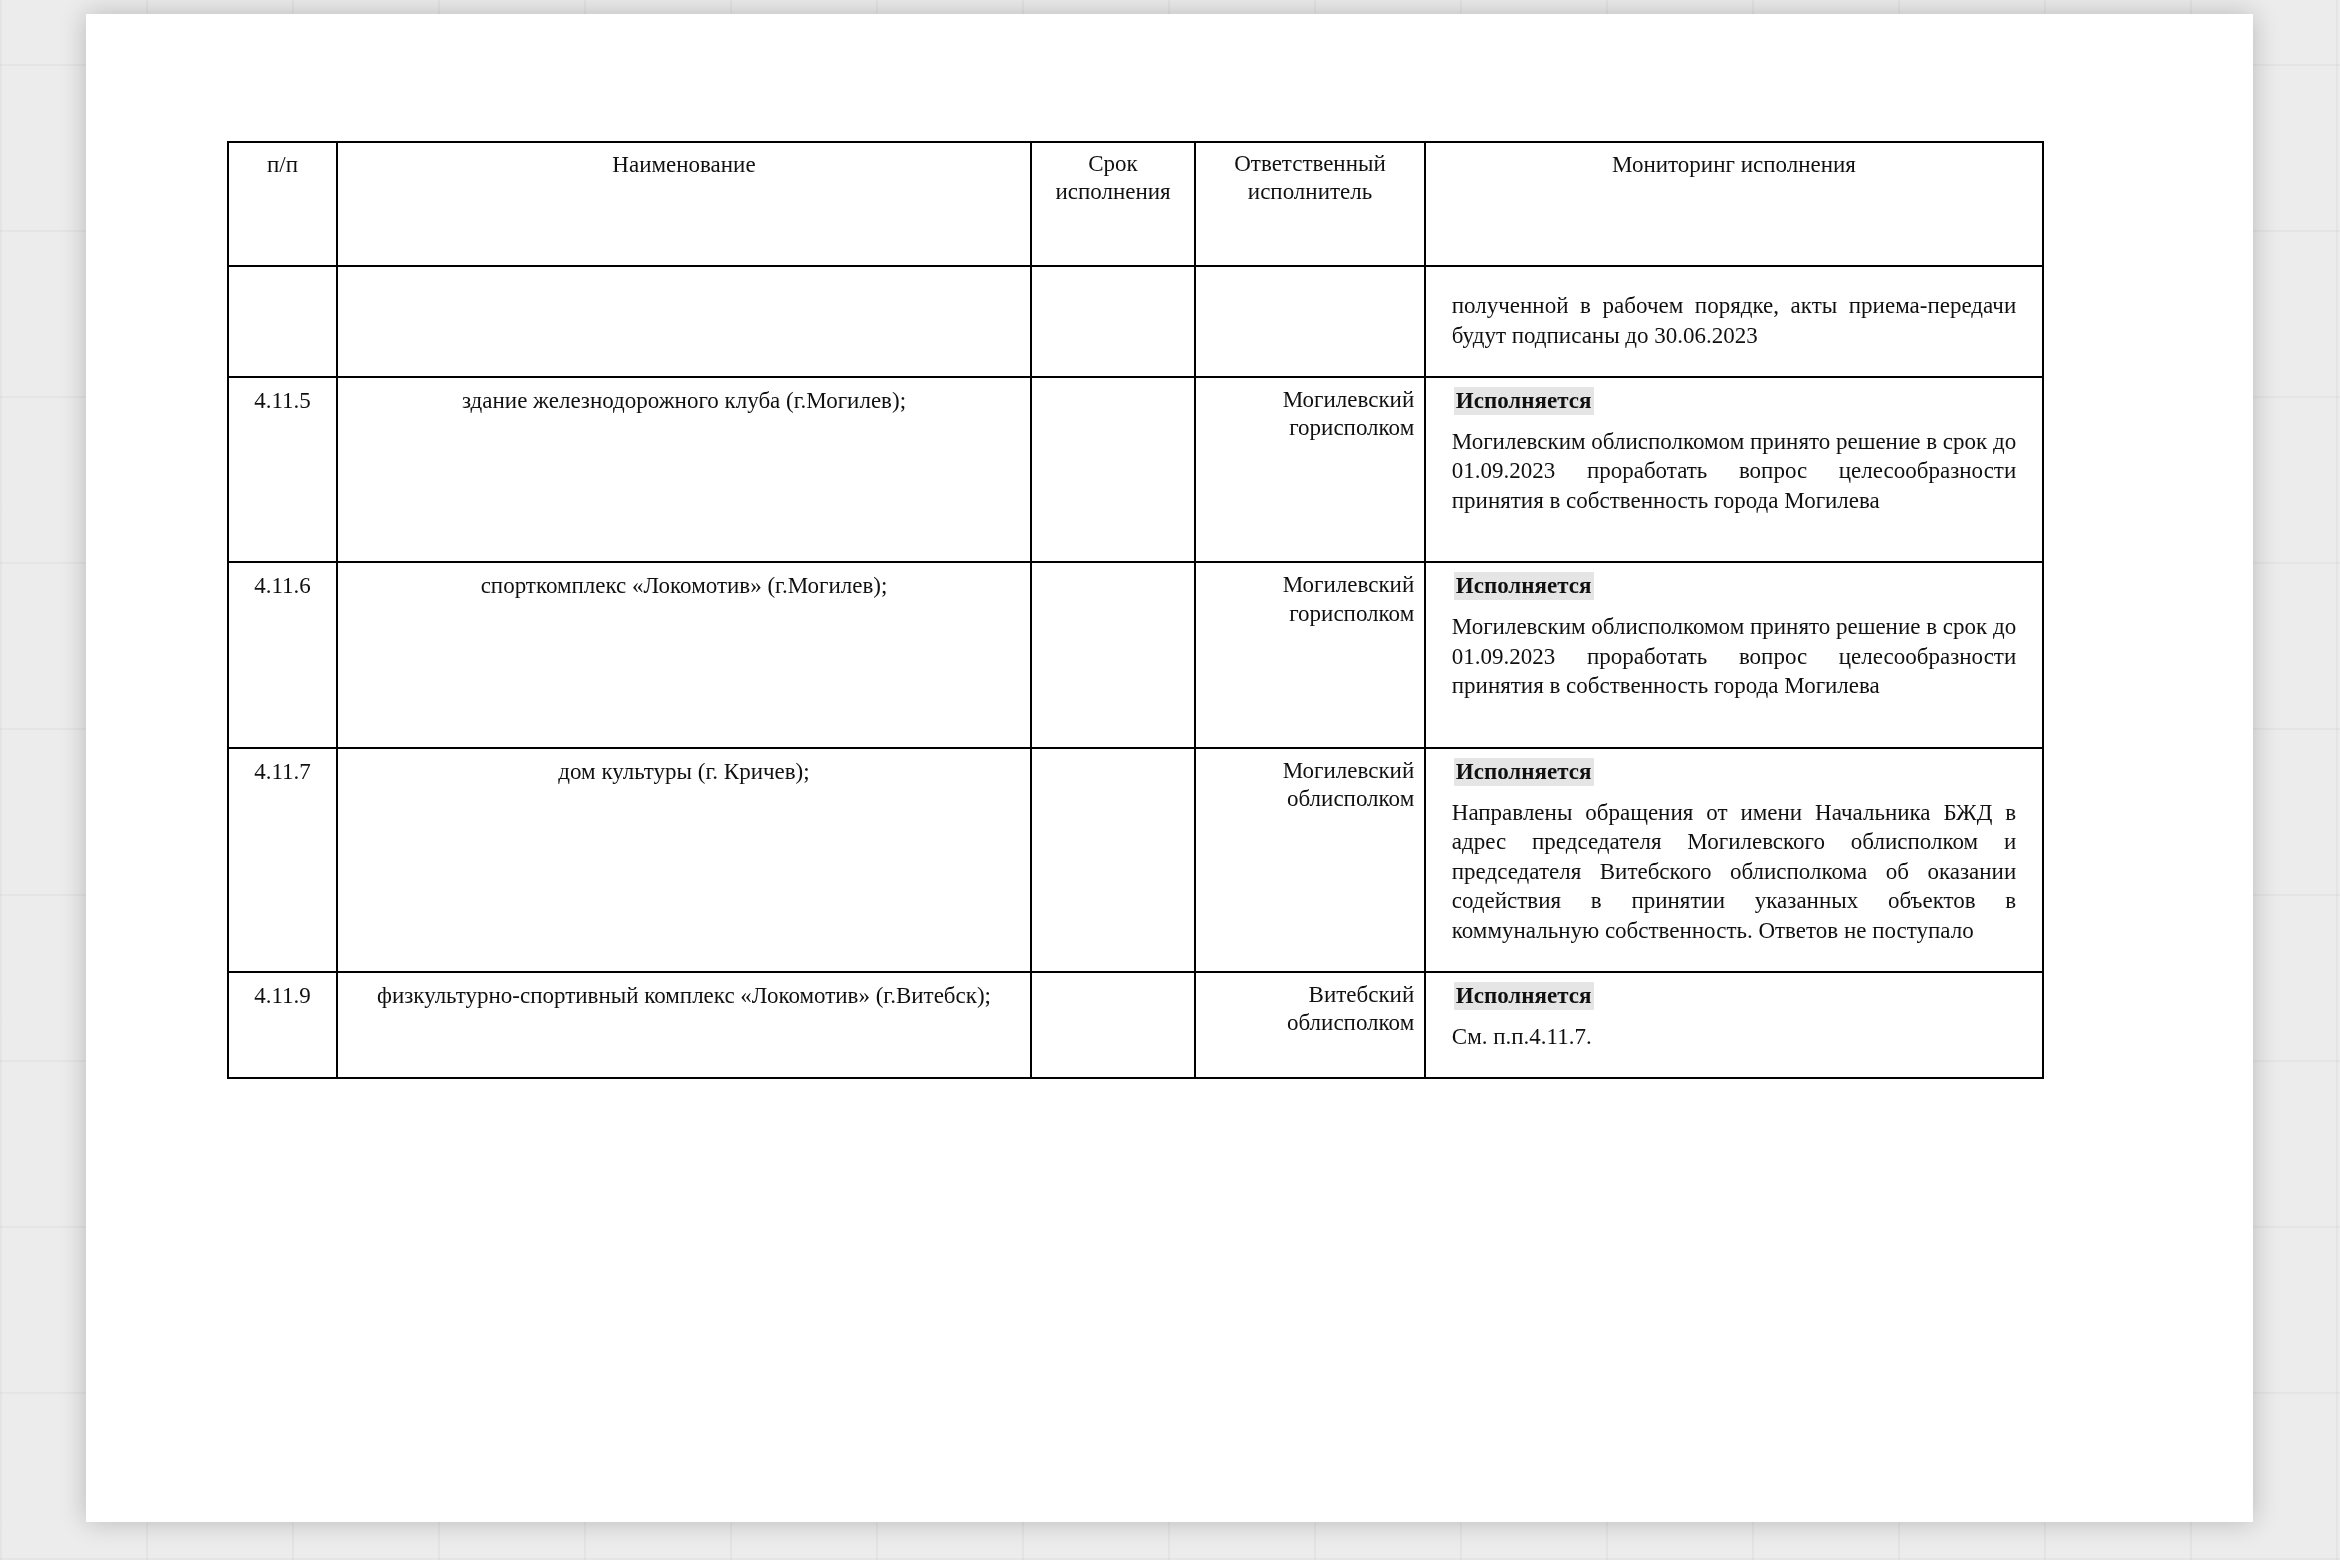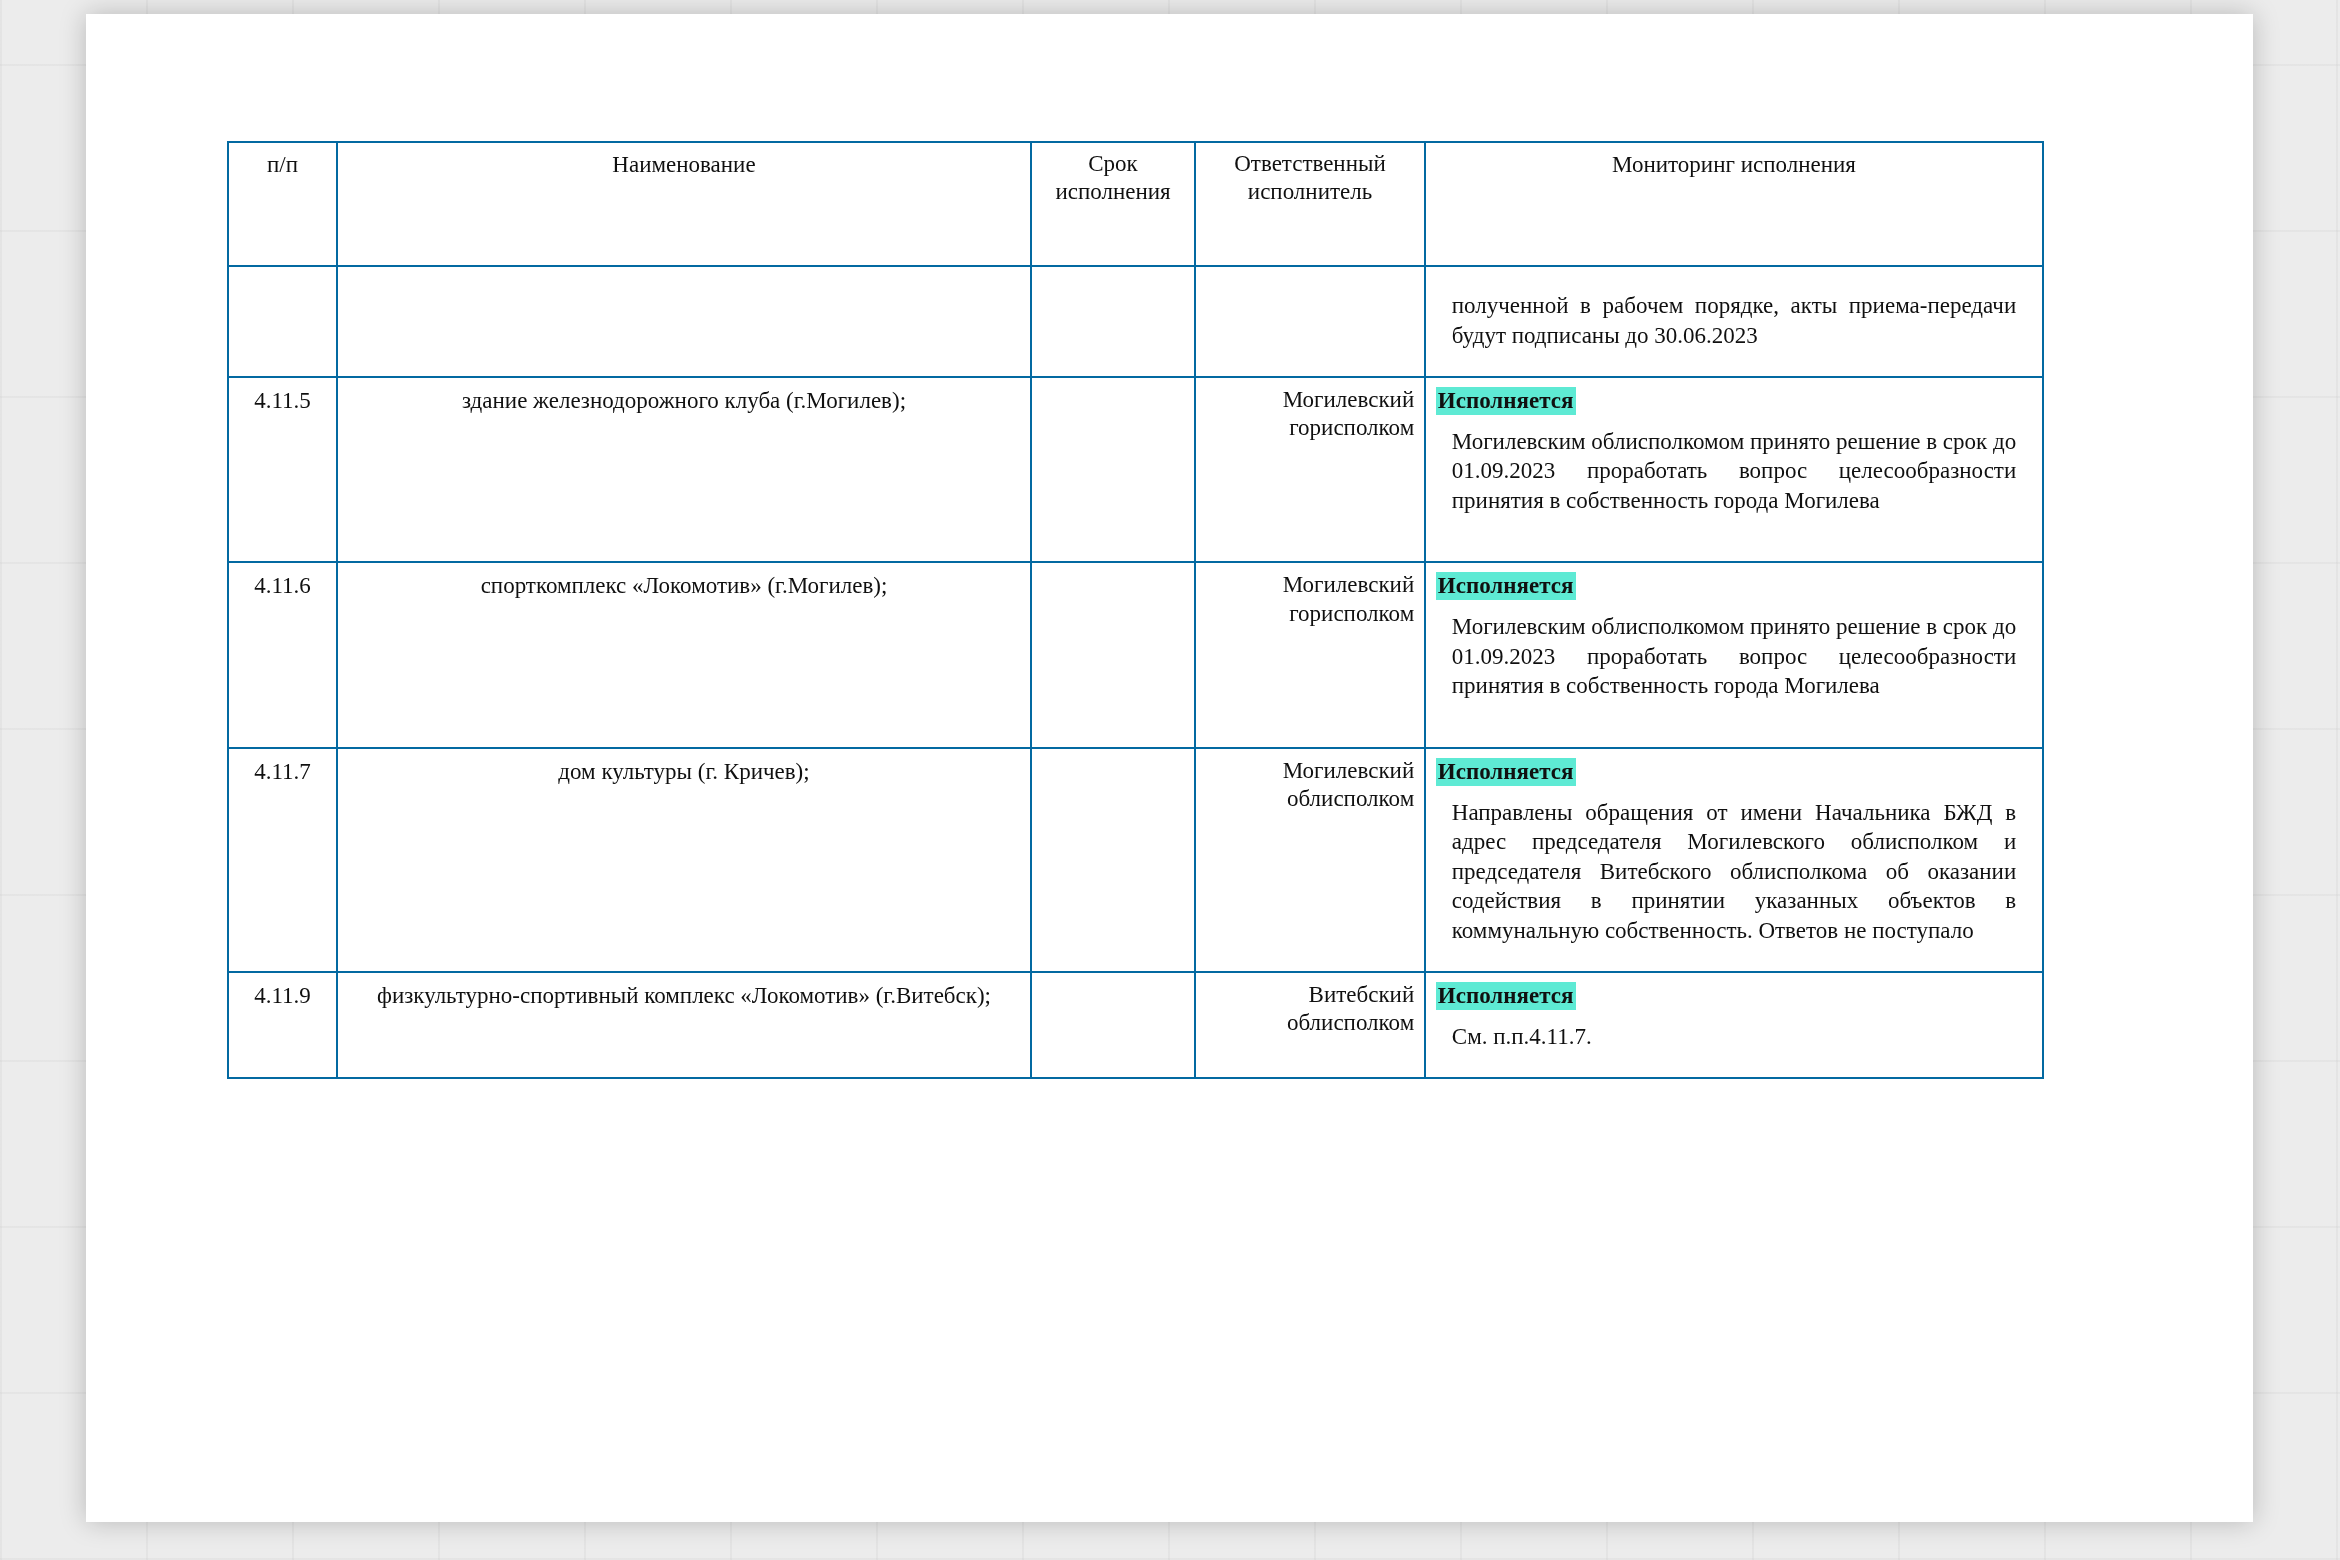--- a/index.html
+++ b/index.html
@@ -51,21 +51,21 @@
 
   table.doc {
     border-collapse: collapse;
     width: 1816px;
     table-layout: fixed;
     font-size: 23px;
     line-height: 1.28;
     color: #101010;
   }
   table.doc td, table.doc th {
-    border: 2px solid #0369a1;
+    border: 2px solid #000000;
     vertical-align: top;
     padding: 7.8px 9.8px 9.8px 9.8px;
     font-weight: normal;
   }
 
   
   col.c-num     { width: 109px; }
   col.c-name    { width: 694px; }
   col.c-term    { width: 164px; }
   col.c-resp    { width: 230px; }
@@ -99,23 +99,24 @@
     padding-top: 7.8px;
   }
   td.mon p {
     margin: 16px;
     text-align: justify;
     text-justify: inter-word;
   }
   .status {
     display: inline;
     font-weight: bold;
-    background: #5eead4;
+    background: #e5e5e5;
     padding: 1px 2.9px 2px 2px;
     box-decoration-break: clone;
+    margin-left: 18px;
     -webkit-box-decoration-break: clone;
   }
   .note { margin-top: 11.7px !important; text-align: center; }
   .tall-1 td { height: 68px; }
   .row-411-5 td { height: 166px; }
   .row-411-6 td { height: 166px; }
   .row-411-7 td { height: 195px; }
   .row-411-8 td { height: 90px; }
   .row-411-9 td { height: 82px; }
   .row-411-10 td { height: 60px; }

